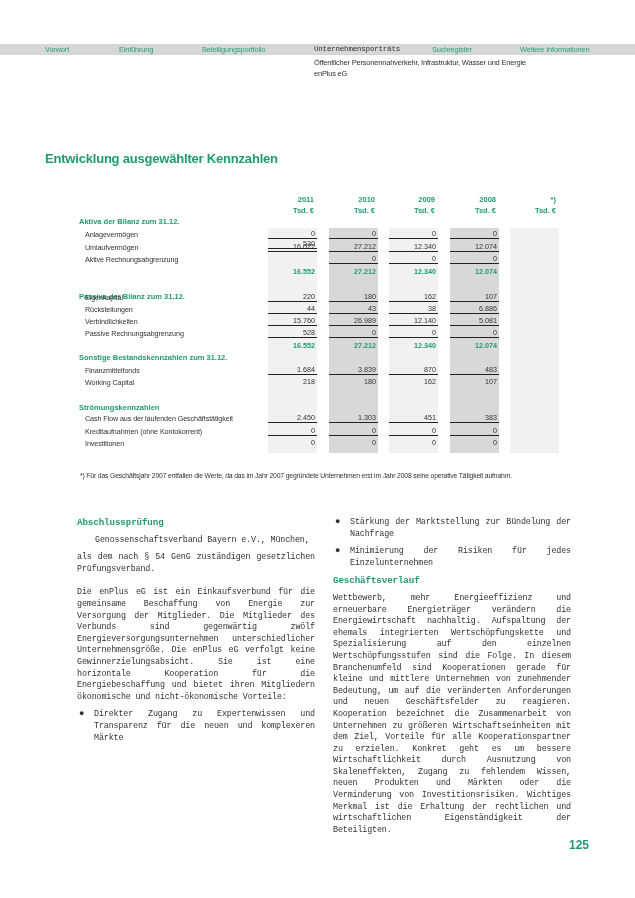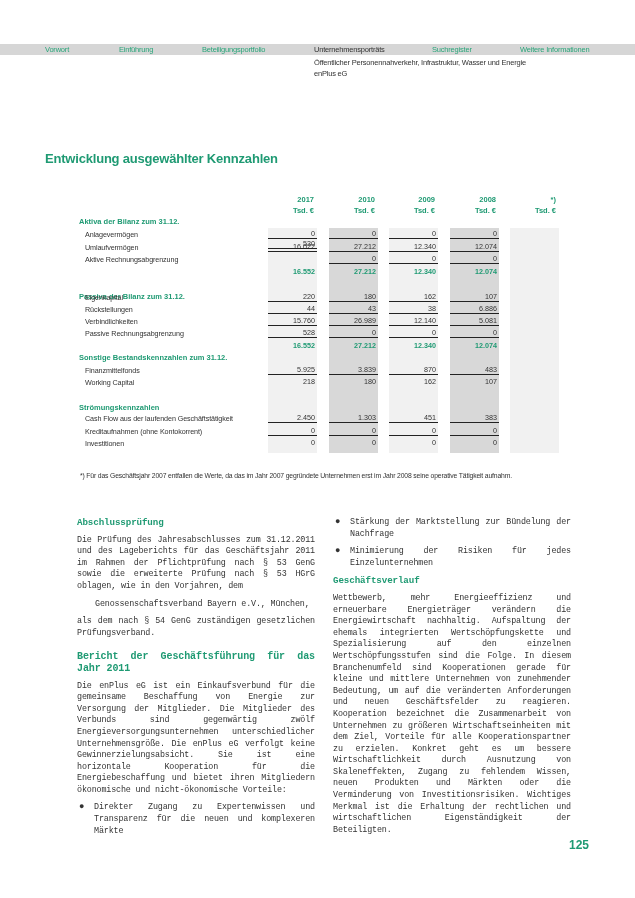--- a/index.html
+++ b/index.html
@@ -1,21 +1,21 @@
 <!DOCTYPE html>
 <html><head>
 <meta charset="utf-8">
 <style>
   * { box-sizing: border-box; margin: 0; padding: 0; }
   html, body { width: 635px; height: 898px; background: #ffffff; overflow: hidden; }
   body { position: relative; font-family: "Liberation Sans", sans-serif; color: #333; }
 
   .navbar { position: absolute; left: 0; top: 44px; width: 635px; height: 11px; background: #d6d6d6; }
   .nav-item { position: absolute; top: 0; font-size: 7.5px; line-height: 11px; color: #2aa57a; letter-spacing: -0.2px; white-space: nowrap; }
-  .nav-item.active { color: #333; }
+  .nav-item.active { color: #333; font-family: Liberation Mono, monospace; }
   .subnav { position: absolute; left: 314px; font-size: 7.5px; line-height: 10px; color: #333; white-space: nowrap; letter-spacing: -0.2px; }
 
   .section-title { position: absolute; left: 45px; top: 151px; font-size: 13px; font-weight: bold; color: #1f9a73; letter-spacing: -0.2px; }
 
   .colbg { position: absolute; top: 228px; height: 225px; width: 49px; }
   .colbg.light { background: #f1f1f1; }
   .colbg.dark { background: #d8d8d8; }
 
   .col-head { position: absolute; width: 49px; text-align: right; font-size: 7.5px; font-weight: bold; color: #1f9a73; }
   .row-label { position: absolute; font-size: 7.2px; color: #333; white-space: nowrap; letter-spacing: -0.1px; }
@@ -52,21 +52,21 @@
 
 <div class="section-title">Entwicklung ausgewählter Kennzahlen</div>
 
 <div class="colbg light" style="left:268px"></div>
 <div class="colbg dark" style="left:329px"></div>
 <div class="colbg light" style="left:389px"></div>
 <div class="colbg dark" style="left:450px"></div>
 <div class="colbg light" style="left:510px"></div>
 
 <div>
-  <div class="col-head" style="left:265px;top:195px">2017</div>
+  <div class="col-head" style="left:265px;top:195px">2011</div>
   <div class="col-head" style="left:265px;top:206px">Tsd. €</div>
   <div class="col-head" style="left:326px;top:195px">2010</div>
   <div class="col-head" style="left:326px;top:206px">Tsd. €</div>
   <div class="col-head" style="left:386px;top:195px">2009</div>
   <div class="col-head" style="left:386px;top:206px">Tsd. €</div>
   <div class="col-head" style="left:447px;top:195px">2008</div>
   <div class="col-head" style="left:447px;top:206px">Tsd. €</div>
   <div class="col-head" style="left:507px;top:195px">*)</div>
   <div class="col-head" style="left:507px;top:206px">Tsd. €</div>
 </div>
@@ -92,21 +92,21 @@
 <div>
   <div class="cell ul" style="left:268px;top:228px">0</div>
   <div class="cell ul" style="left:268px;top:241px">16.022</div>
   <div class="cell ul" style="left:268px;top:238px">530</div>
   <div class="cell total" style="left:268px;top:266px">16.552</div>
   <div class="cell ul" style="left:268px;top:291px">220</div>
   <div class="cell ul" style="left:268px;top:303px">44</div>
   <div class="cell ul" style="left:268px;top:315px">15.760</div>
   <div class="cell ul" style="left:268px;top:327px">528</div>
   <div class="cell total" style="left:268px;top:340px">16.552</div>
-  <div class="cell ul" style="left:268px;top:364px">5.925</div>
+  <div class="cell ul" style="left:268px;top:364px">1.684</div>
   <div class="cell" style="left:268px;top:376px">218</div>
   <div class="cell ul" style="left:268px;top:412px">2.450</div>
   <div class="cell ul" style="left:268px;top:425px">0</div>
   <div class="cell" style="left:268px;top:437px">0</div>
 </div>
 
 <div>
   <div class="cell ul" style="left:329px;top:228px">0</div>
   <div class="cell ul" style="left:329px;top:241px">27.212</div>
   <div class="cell ul" style="left:329px;top:253px">0</div>
@@ -154,24 +154,22 @@
   <div class="cell" style="left:450px;top:376px">107</div>
   <div class="cell ul" style="left:450px;top:412px">383</div>
   <div class="cell ul" style="left:450px;top:425px">0</div>
   <div class="cell" style="left:450px;top:437px">0</div>
 </div>
 
 <div class="footnote">*) Für das Geschäftsjahr 2007 entfallen die Werte, da das im Jahr 2007 gegründete Unternehmen erst im Jahr 2008 seine operative Tätigkeit aufnahm.</div>
 
 <div class="col" style="left:77px;top:517px">
   <h3>Abschlussprüfung</h3>
-  <p>Die Prüfung des Jahresabschlusses zum 31.12.2011 und des Lageberichts für das Geschäftsjahr 2011 im Rahmen der Pflichtprüfung nach § 53 GenG sowie die erweiterte Prüfung nach § 53 HGrG oblagen, wie in den Vorjahren, dem</p>
   <p class="indent">Genossenschaftsverband Bayern e.V., München,</p>
   <p style="margin-bottom:12px">als dem nach § 54 GenG zuständigen gesetzlichen Prüfungsverband.</p>
-  <h3 style="font-size:10px">Bericht der Geschäftsführung für das Jahr 2011</h3>
   <p>Die enPlus eG ist ein Einkaufsverbund für die gemeinsame Beschaffung von Energie zur Versorgung der Mitglieder. Die Mitglieder des Verbunds sind gegenwärtig zwölf Energieversorgungsunternehmen unterschiedlicher Unternehmensgröße. Die enPlus eG verfolgt keine Gewinnerzielungsabsicht. Sie ist eine horizontale Kooperation für die Energiebeschaffung und bietet ihren Mitgliedern ökonomische und nicht-ökonomische Vorteile:</p>
   <ul>
     <li><span class="bullet">●</span><span>Direkter Zugang zu Expertenwissen und Transparenz für die neuen und komplexeren Märkte</span></li>
   </ul>
 </div>
 
 <div class="col" style="left:333px;top:517px">
   <ul>
     <li><span class="bullet">●</span><span>Stärkung der Marktstellung zur Bündelung der Nachfrage</span></li>
     <li><span class="bullet">●</span><span>Minimierung der Risiken für jedes Einzelunternehmen</span></li>

